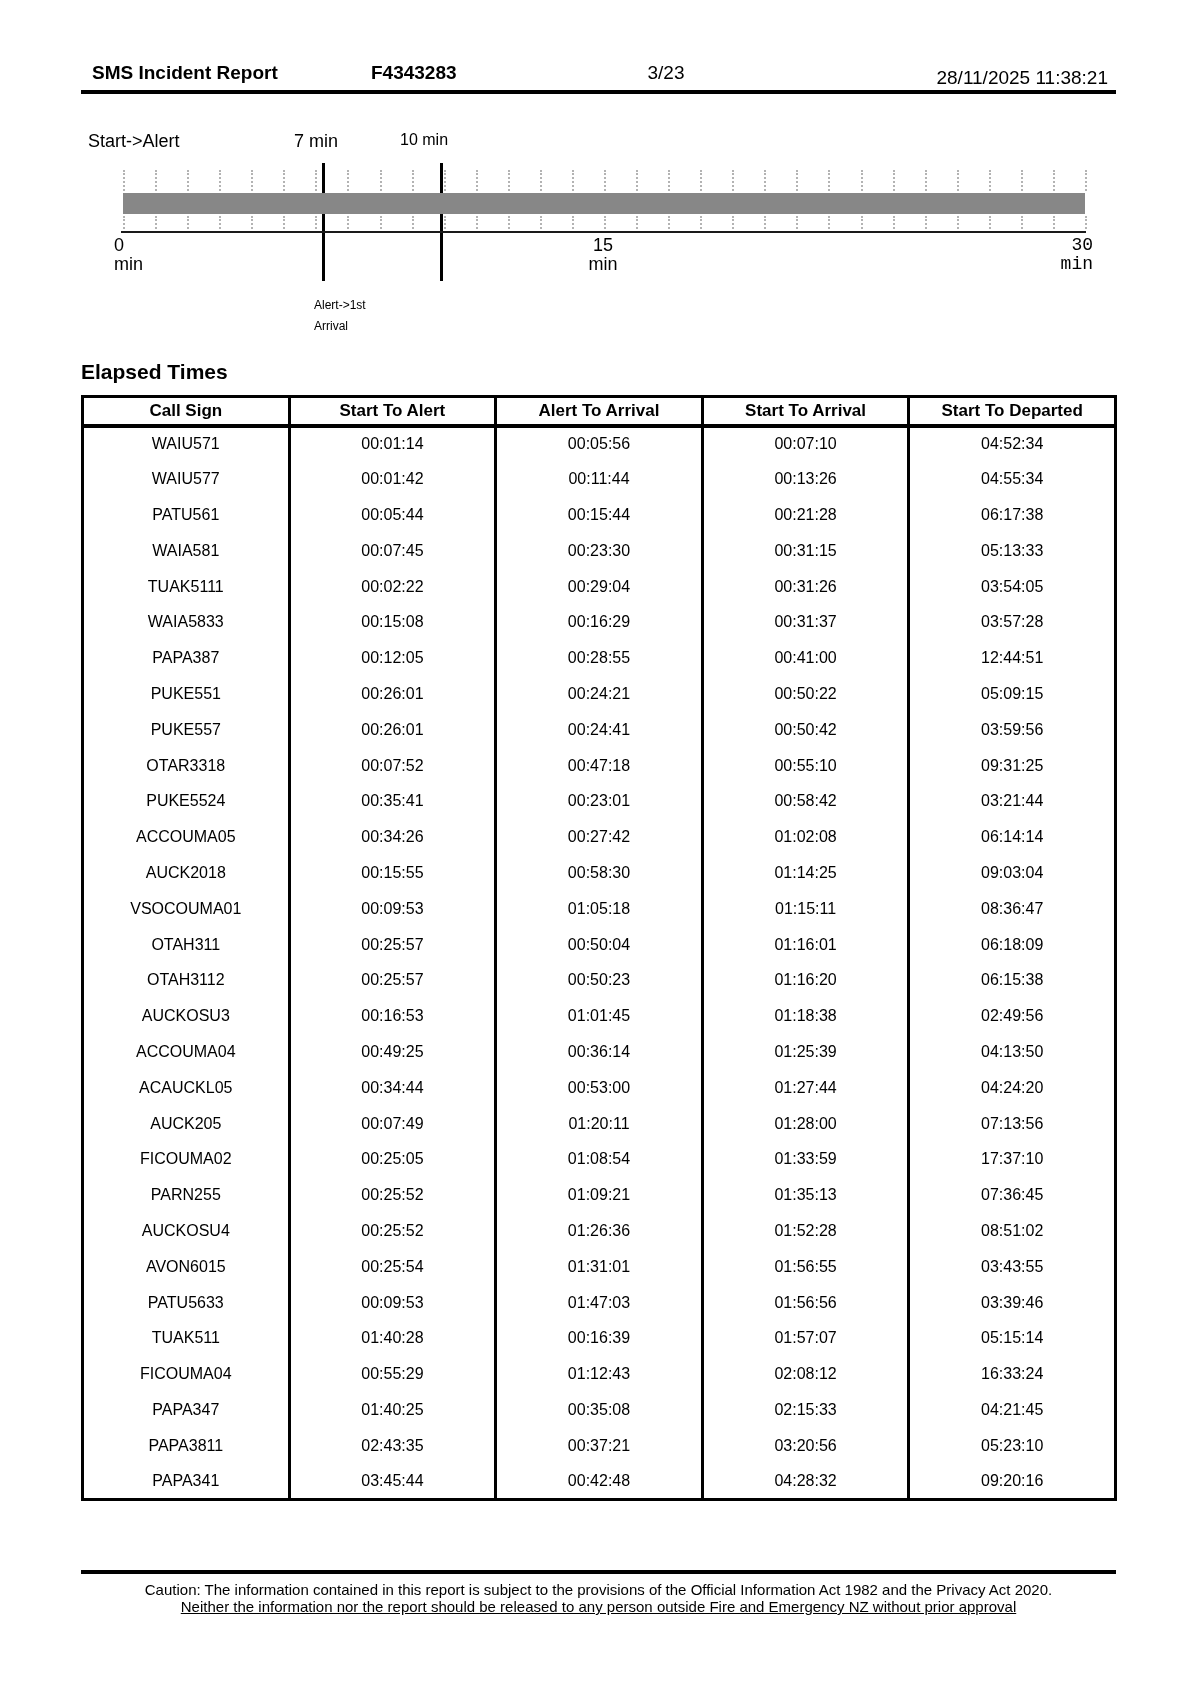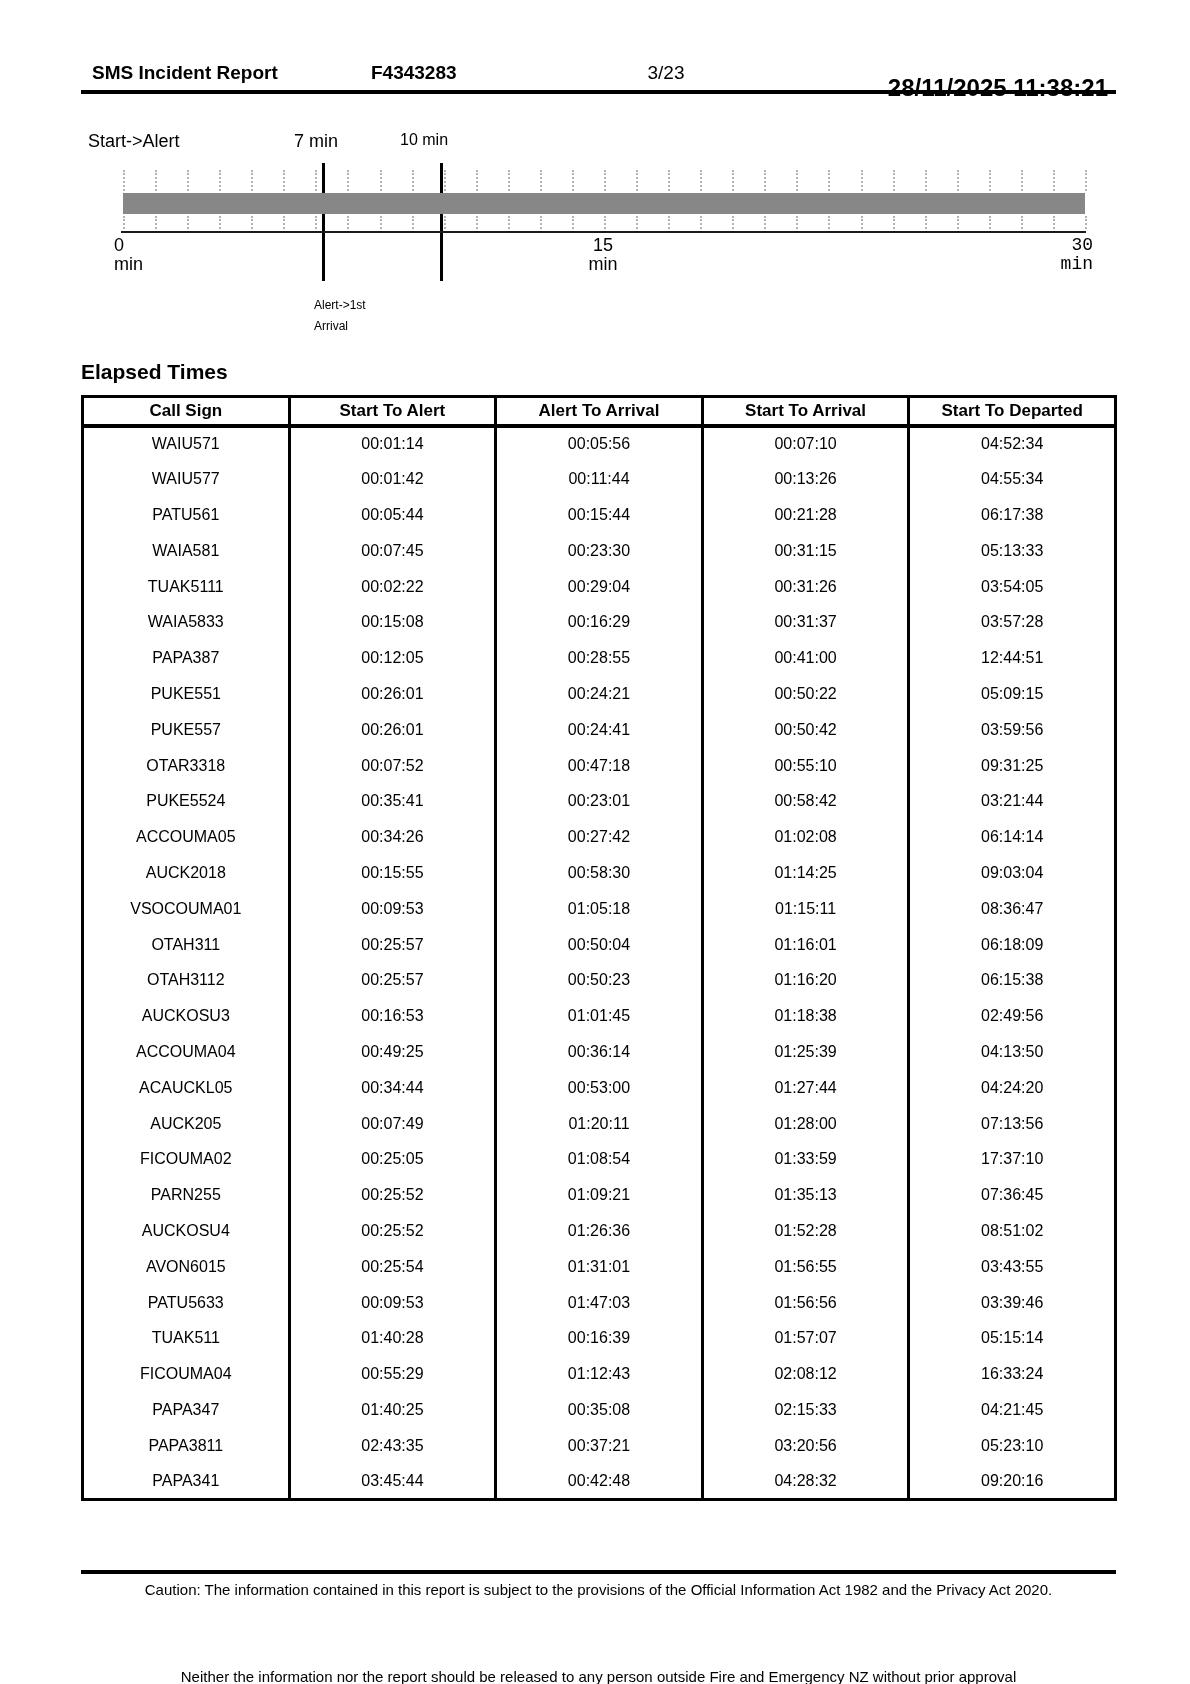--- a/index.html
+++ b/index.html
@@ -12,21 +12,21 @@
     color: #000000;
     font-family: "Liberation Sans", "DejaVu Sans", sans-serif;
     overflow: hidden;
   }
 
   
   .report-header { position: absolute; left: 81px; top: 62px; width: 1035px; height: 26px; }
   .hdr-title    { position: absolute; left: 11px;  top: 0; font-size: 19px; font-weight: bold; white-space: nowrap; }
   .hdr-incident { position: absolute; left: 254px; top: 0; font-size: 19px; font-weight: bold; white-space: nowrap; margin-left: 36px; }
   .hdr-page     { position: absolute; left: 515px; top: 0; width: 140px; text-align: center; font-size: 19px; white-space: nowrap; }
-  .hdr-datetime { position: absolute; right: 8px;  top: 12px; font-size: 24px; font-weight: bold; white-space: nowrap; }
+  .hdr-datetime { position: absolute; right: 8px;  top: 5px; font-size: 19px; font-weight: normal; white-space: nowrap; }
   .header-rule  { position: absolute; left: 81px; top: 90px; width: 1035px; height: 4px; background: #000; }
 
   
   .timeline { position: absolute; left: 0; top: 115px; width: 1190px; height: 235px; }
   .tl-series-label { position: absolute; left: 88px;  top: 16px; font-size: 18px; white-space: nowrap; }
   .tl-marker1-label{ position: absolute; left: 276px; top: 16px; width: 80px; text-align: center; font-size: 18px; white-space: nowrap; }
   .tl-marker2-label{ position: absolute; left: 400px; top: 16px; width: 80px; text-align: left; font-size: 16px; white-space: nowrap; }
   .tl-marker-line { position: absolute; top: 48px; width: 3px; height: 118px; background: #000; }
   .tl-marker-line.m1 { left: 322px; }
   .tl-marker-line.m2 { left: 440px; }
@@ -61,21 +61,21 @@
     border-left: 3px solid #000; border-right: 3px solid #000;
     height: 35.8px; text-align: center; vertical-align: middle;
   }
   .elapsed-table th:first-child, .elapsed-table td:first-child { border-left: none; }
   .elapsed-table th:last-child,  .elapsed-table td:last-child  { border-right: none; }
 
   
   .footer-rule { position: absolute; left: 81px; top: 1570px; width: 1035px; height: 4px; background: #000; }
   .caution { position: absolute; left: 81px; width: 1035px; text-align: center; font-size: 15px; line-height: 17px; }
   .caution.line1 { top: 1581px; }
-  .caution.line2 { top: 1668px; }
+  .caution.line2 { top: 1598px; text-decoration: underline; }
 </style>
 </head>
 <body>
 
 <div class="page">
 
   <div class="report-header">
     <div class="hdr-title">SMS Incident Report</div>
     <div class="hdr-incident">F4343283</div>
     <div class="hdr-page">3/23</div>

